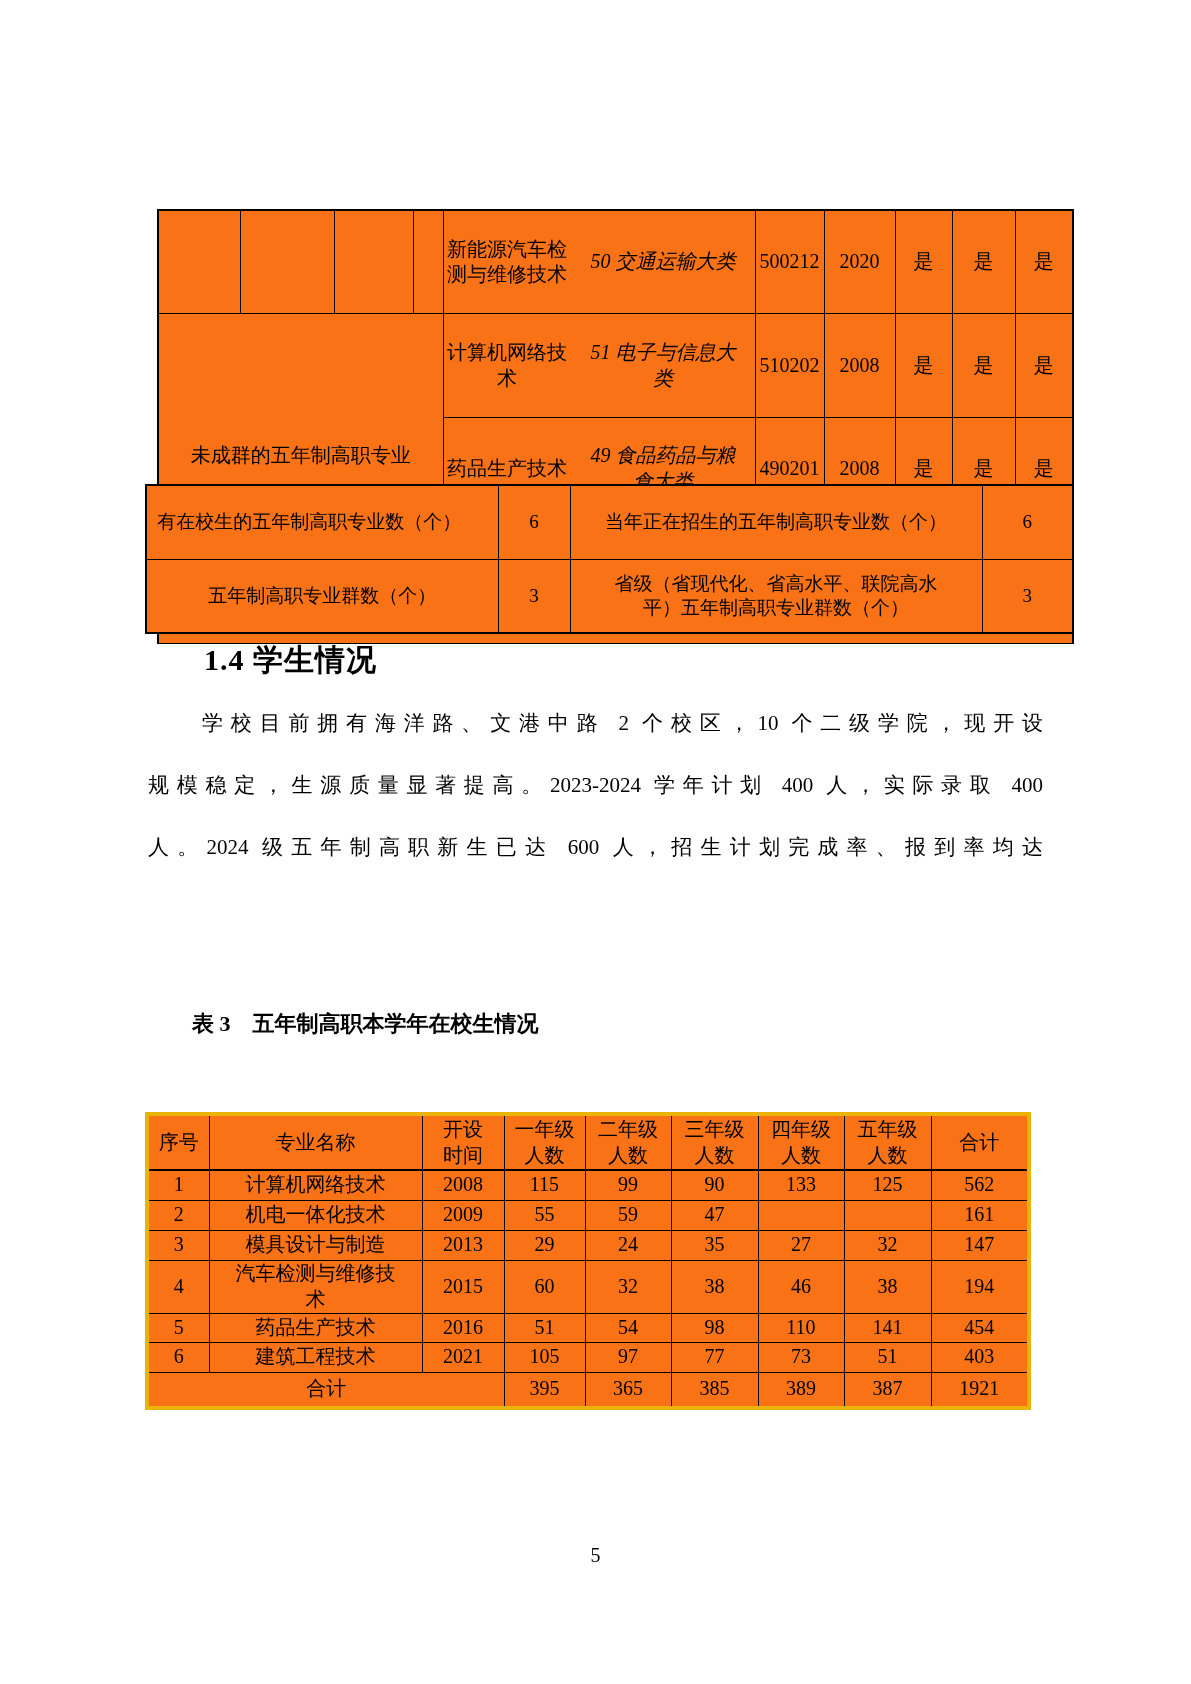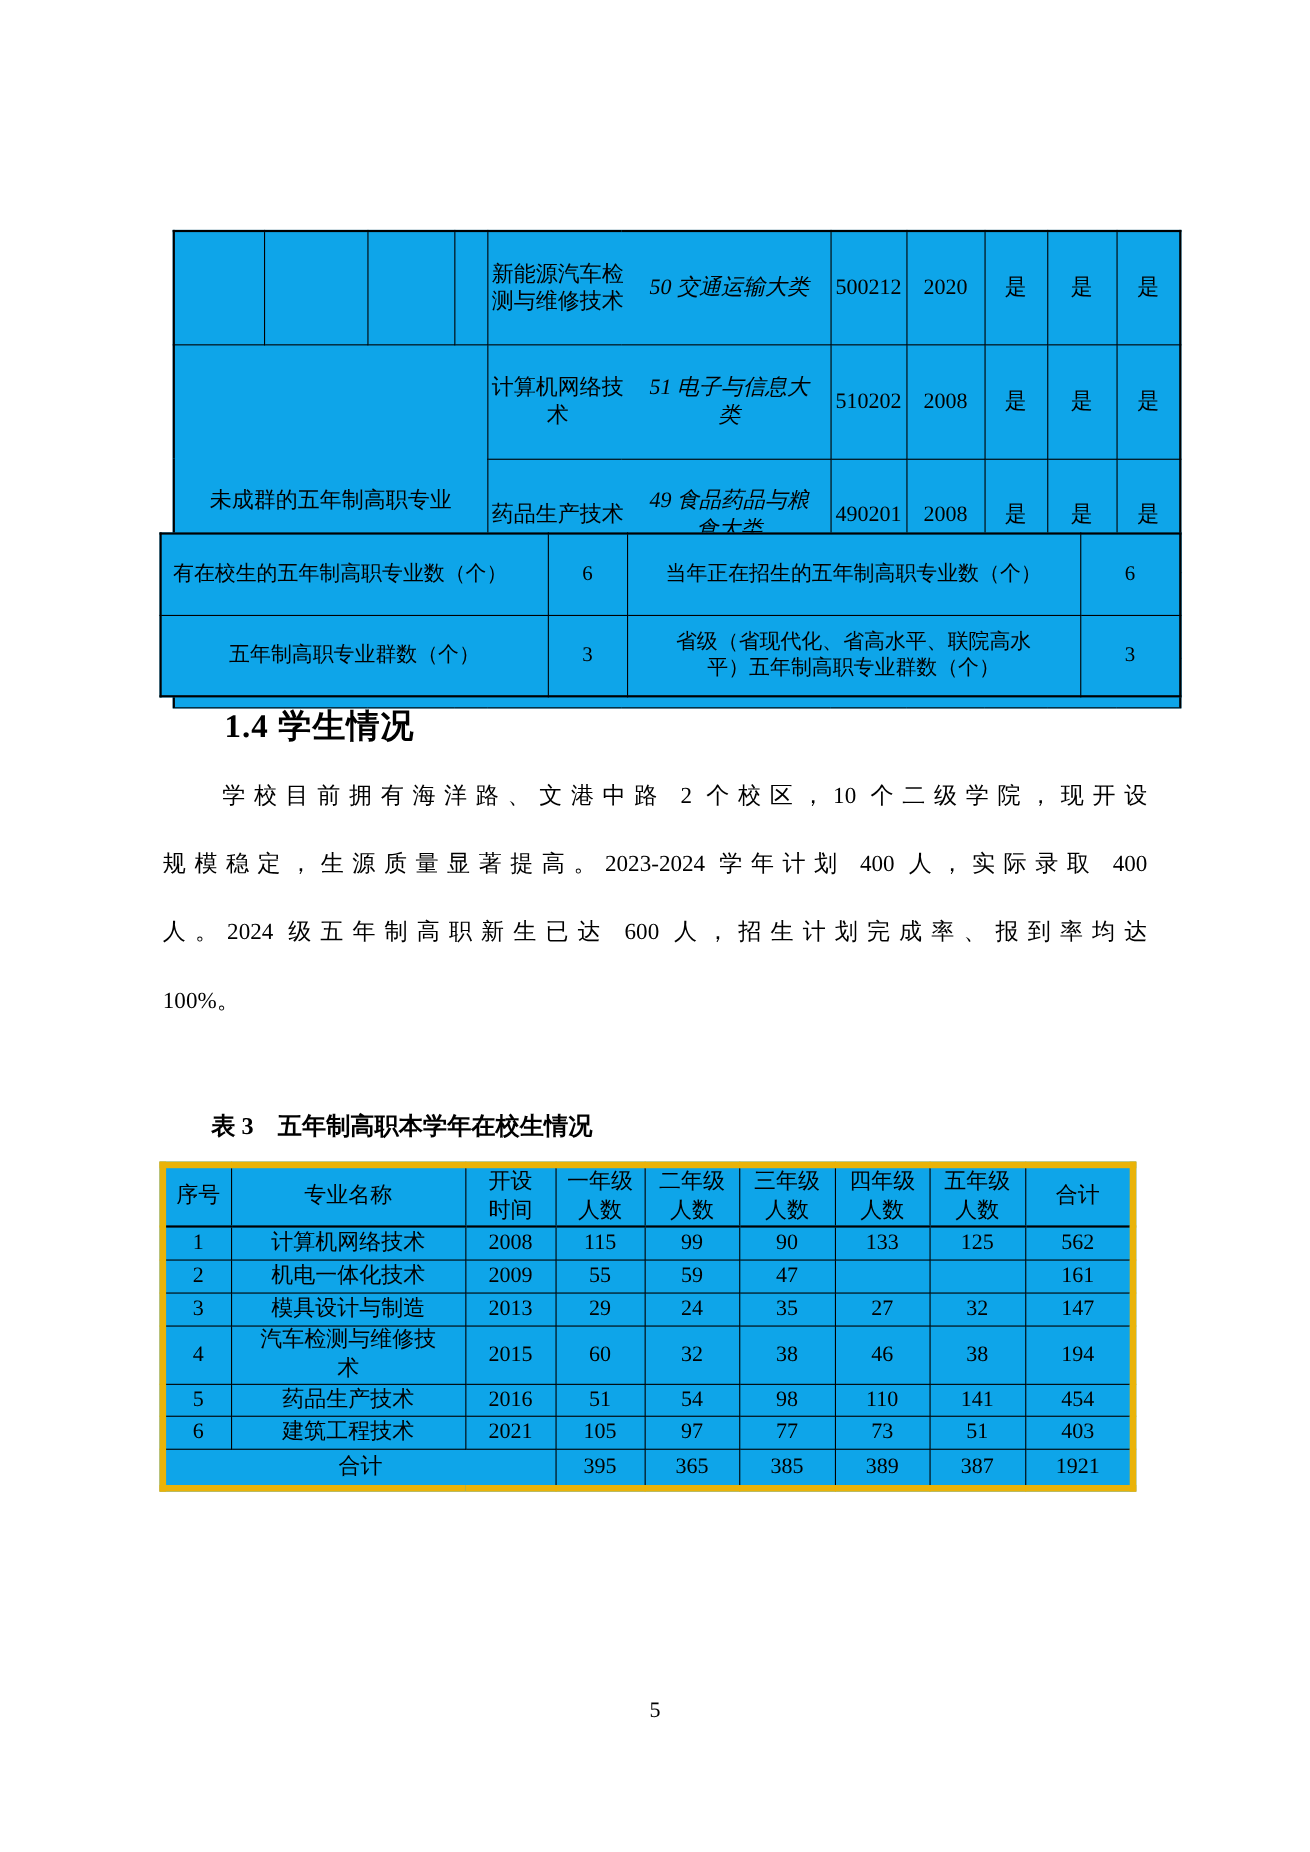--- a/index.html
+++ b/index.html
@@ -1,20 +1,20 @@
 <!DOCTYPE html>
 <html><head>
 <meta charset="utf-8">
 <style>
   html,body{margin:0;padding:0;background:#ffffff;}
   .page{
     position:relative;width:1191px;height:1684px;background:#fff;
     font-family:"Liberation Serif","DejaVu Serif",serif;color:#000;overflow:hidden;
   }
-  table{border-collapse:collapse;table-layout:fixed;position:absolute;background:#0ea5e9;}
+  table{border-collapse:collapse;table-layout:fixed;position:absolute;background:#f97316;}
   td{
     border:1px solid #000;text-align:center;vertical-align:middle;
     padding:0;font-size:20px;line-height:1.28;white-space:pre-line;overflow:hidden;
   }
   
   .tA{left:157px;top:209px;width:917px;border:2px solid #000;border-bottom:none;}
   .tA .rA1{height:59px}
   .tA .rA2{height:62px}
   .tA .rA3{height:64px}
   .tA .rA4{height:36px}
@@ -30,21 +30,21 @@
   .tB .rB2{height:74px}
   .shift{transform:translateX(-13px);width:100%;text-align:center;white-space:pre-line;}
   
   .h14{position:absolute;left:204px;top:640px;font-size:30px;font-weight:700;letter-spacing:1px;}
   .para{position:absolute;left:148px;top:692px;width:895px;}
   .pl{height:62px;line-height:62px;font-size:21px;text-align:justify;text-align-last:justify;white-space:normal;}
   .pl.first{text-indent:54px;}
   .pl.last{text-align-last:left;}
   
   .cap{position:absolute;left:192px;top:1009px;font-size:22px;font-weight:700;white-space:pre;}
-  .t3{left:145px;top:1056px;width:884px;border:6px solid #eab308;padding-left:16px;}
+  .t3{left:145px;top:1112px;width:884px;border:4px solid #eab308;padding-left:16px;}
   .t3 .hdr td{border-bottom:2px solid #000;}
   .t3 .hdr{height:56px}
   .t3 .r1{height:30px}.t3 .r2{height:30px}.t3 .r3{height:30px}
   .t3 .r4{height:53px}.t3 .r5{height:29px}.t3 .r6{height:30px}
   .t3 .rt{height:36px}
   .pg{position:absolute;left:0;right:0;top:1544px;text-align:center;font-size:20px;}
 </style>
 </head>
 <body>
 
@@ -157,21 +157,20 @@
     </tr>
   </tbody>
     </table>
 
   <div class="h14">1.4 学生情况</div>
 
   <div class="para">
     <div class="pl first">学校目前拥有海洋路、文港中路 2 个校区，10 个二级学院，现开设</div>
     <div class="pl">规模稳定，生源质量显著提高。2023-2024 学年计划 400 人，实际录取 400</div>
     <div class="pl">人。2024 级五年制高职新生已达 600 人，招生计划完成率、报到率均达</div>
-    <div class="pl last">100%。</div>
   </div>
 
   <div class="cap">表 3　五年制高职本学年在校生情况</div>
 
   <table class="t3">
     <colgroup>
       <col style="width:62px">
         <col style="width:213px">
         <col style="width:82px">
         <col style="width:81px">

